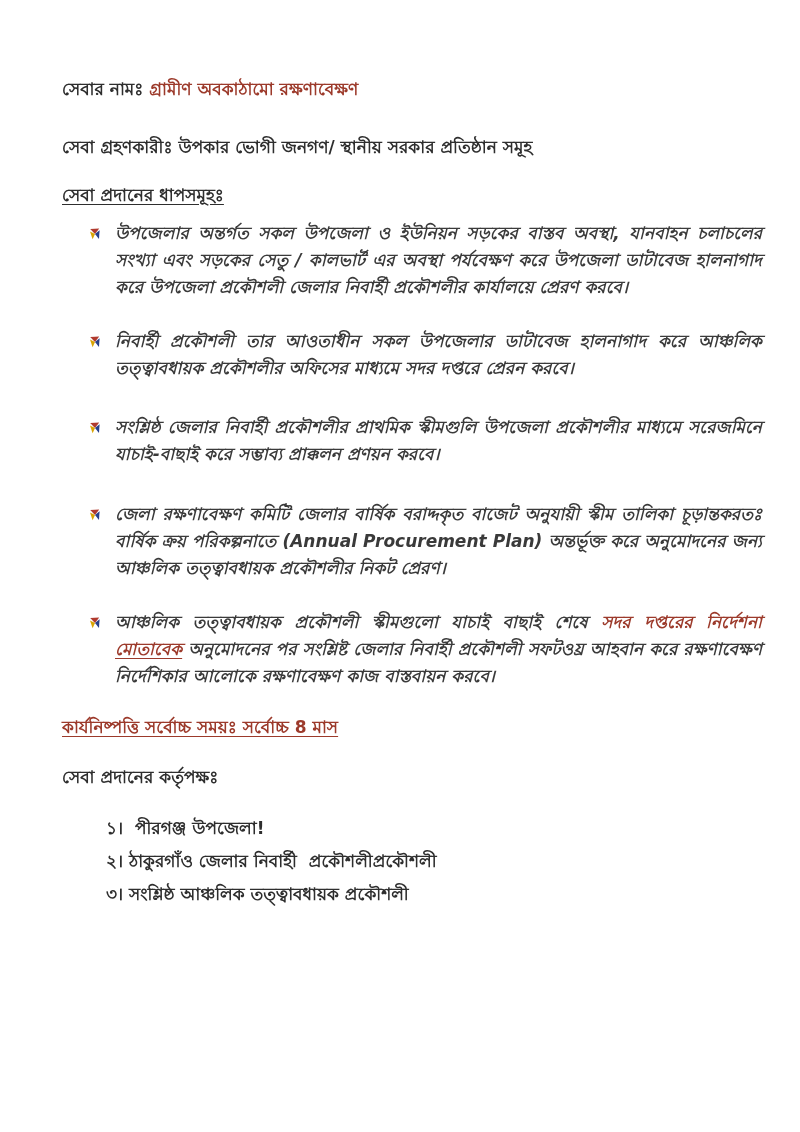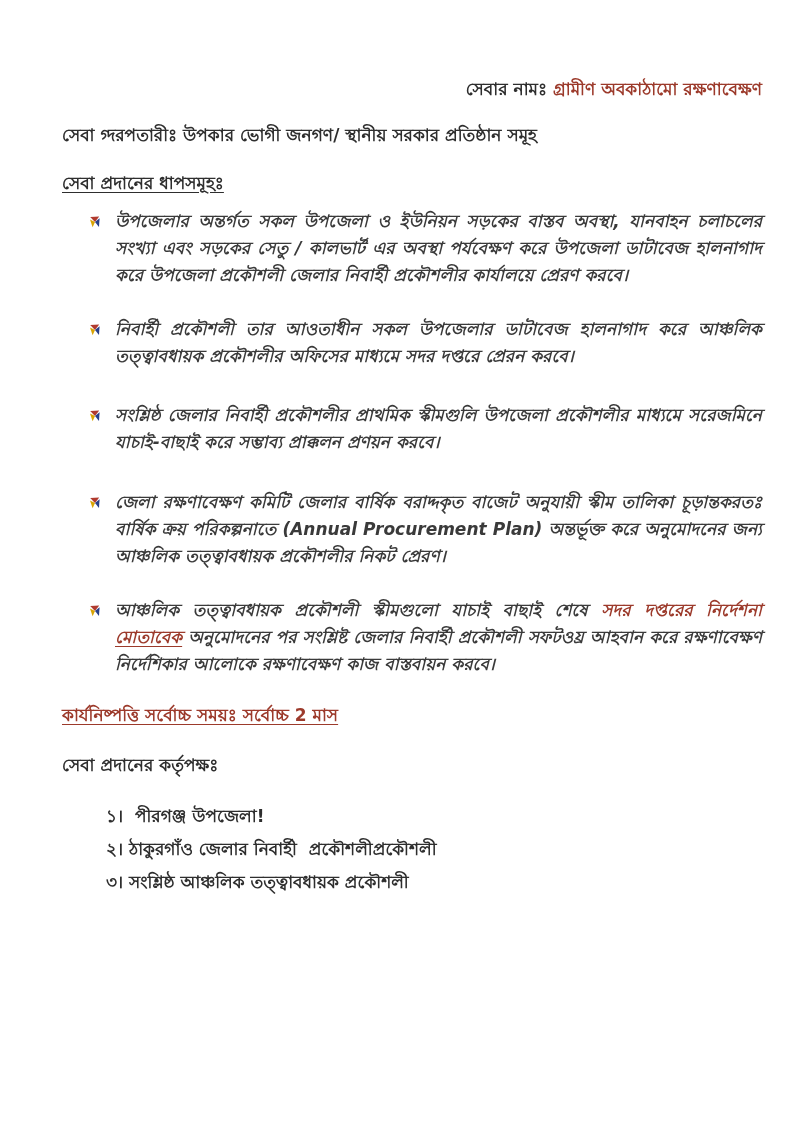--- a/index.html
+++ b/index.html
@@ -16,21 +16,21 @@
   }
   .content {
     padding: 78px 38px 0 62px;
     color: #3a3a3a;
     font-size: 17px;
     font-weight: 600;
     filter: blur(0.55px);
   }
   .inline-label { color: #2e2e2e; font-weight: 700; }
   .red-text { color: #9c3a2b; font-weight: 700; }
-  .name-line { margin-bottom: 24px; line-height: 22px; text-align: right; }
+  .name-line { margin-bottom: 36px; line-height: 22px; }
   .recipient-line { margin-bottom: 26px; line-height: 22px; }
   .section-heading {
     color: #2e2e2e; font-weight: 700; line-height: 22px;
     text-decoration: underline;
     text-underline-offset: 3px;
     margin-bottom: 14px;
   }
   ul.steps { list-style: none; padding-left: 26px; }
   ul.steps li {
     display: flex;
@@ -81,21 +81,21 @@
   }
 </style>
 </head>
 <body>
 
 <div class="page">
   <div class="content">
 
     <p class="name-line"><span class="inline-label">সেবার নামঃ</span><span>&nbsp;</span><span class="red-text">গ্রামীণ অবকাঠামো রক্ষণাবেক্ষণ</span></p>
 
-    <p class="recipient-line"><span class="inline-label">সেবা গ্দরপতারীঃ</span><span>&nbsp;</span><span class="inline-label">উপকার ভোগী জনগণ/ স্থানীয় সরকার প্রতিষ্ঠান সমূহ</span></p>
+    <p class="recipient-line"><span class="inline-label">সেবা গ্রহণকারীঃ</span><span>&nbsp;</span><span class="inline-label">উপকার ভোগী জনগণ/ স্থানীয় সরকার প্রতিষ্ঠান সমূহ</span></p>
 
     <p class="section-heading">সেবা প্রদানের ধাপসমূহঃ</p>
 
     <ul class="steps">
       <li>
         <svg class="bullet-icon" viewBox="0 0 14 14">
           <path d="M7 7 L2.2 2.0 L11.2 1.6 Z" fill="#b03a2e"></path>
           <path d="M7 7 L11.6 3.2 L11.0 12.0 Z" fill="#27408b"></path>
           <path d="M7 7 L2.0 4.4 L4.6 12.2 Z" fill="#d9a404"></path>
         </svg>
@@ -128,21 +128,21 @@
       <li>
         <svg class="bullet-icon" viewBox="0 0 14 14">
           <path d="M7 7 L2.2 2.0 L11.2 1.6 Z" fill="#b03a2e"></path>
           <path d="M7 7 L11.6 3.2 L11.0 12.0 Z" fill="#27408b"></path>
           <path d="M7 7 L2.0 4.4 L4.6 12.2 Z" fill="#d9a404"></path>
         </svg>
         <div class="step-text"><span>আঞ্চলিক তত্ত্বাবধায়ক প্রকৌশলী স্কীমগুলো যাচাই বাছাই শেষে </span><span class="red-text">সদর দপ্তরের নির্দেশনা </span><span class="red-underline">মোতাবেক</span><span> অনুমোদনের পর সংশ্লিষ্ট জেলার নিবার্হী প্রকৌশলী সফটওয্র আহবান করে রক্ষণাবেক্ষণ নির্দেশিকার আলোকে রক্ষণাবেক্ষণ কাজ বাস্তবায়ন করবে।</span></div>
       </li>
     </ul>
 
-    <p class="completion-heading">কার্যনিষ্পত্তি সর্বোচ্চ সময়ঃ সর্বোচ্চ 2 মাস</p>
+    <p class="completion-heading">কার্যনিষ্পত্তি সর্বোচ্চ সময়ঃ সর্বোচ্চ 8 মাস</p>
 
     <p class="authority-heading">সেবা প্রদানের কর্তৃপক্ষঃ</p>
 
     <ol class="authorities">
       <li>১।  পীরগঞ্জ উপজেলা!</li>
       <li>২। ঠাকুরগাঁও জেলার নিবার্হী  প্রকৌশলীপ্রকৌশলী</li>
       <li>৩। সংশ্লিষ্ঠ আঞ্চলিক তত্ত্বাবধায়ক প্রকৌশলী</li>
     </ol>
 
   </div>

